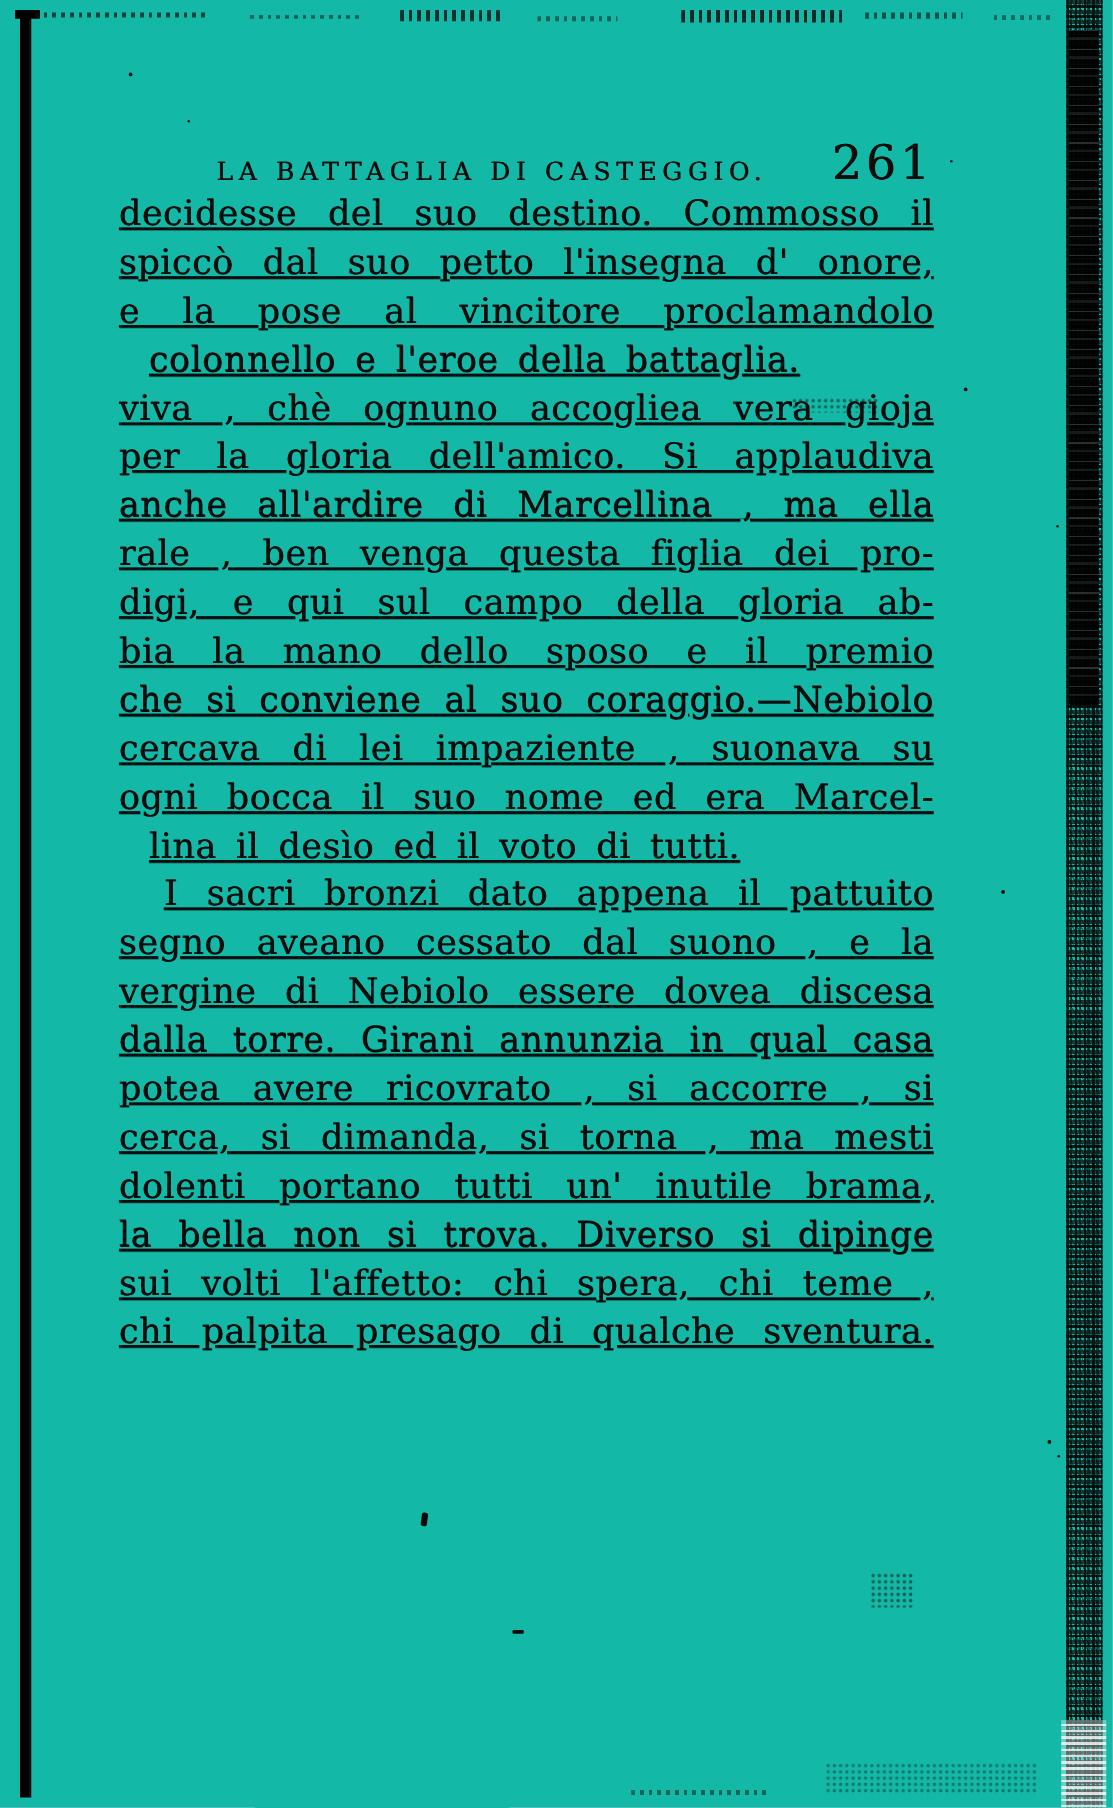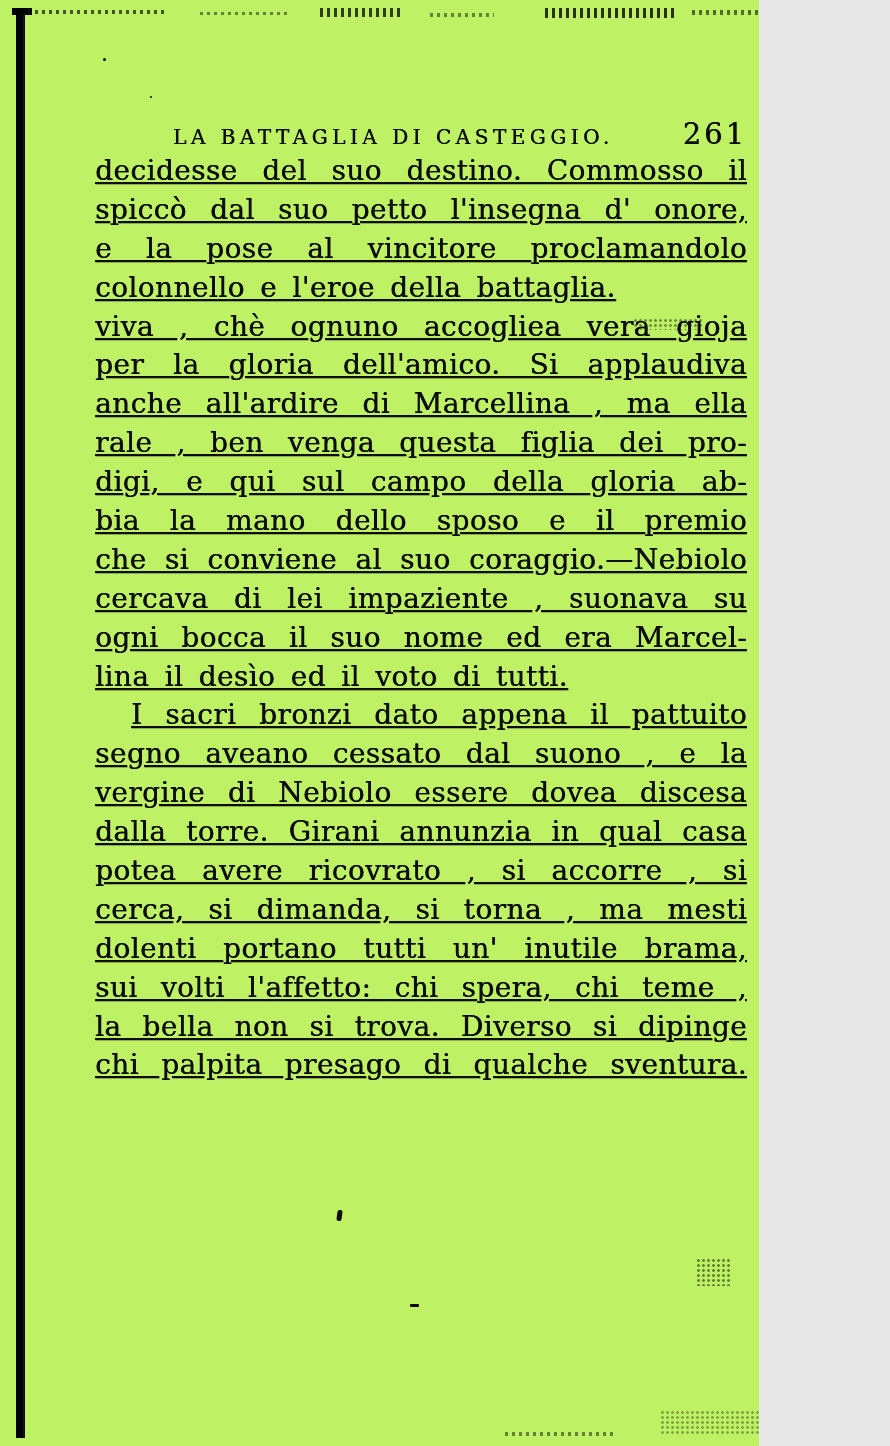--- a/index.html
+++ b/index.html
@@ -3,22 +3,22 @@
 <meta charset="utf-8">
 <style>
   html, body { margin: 0; padding: 0; }
   body {
     width: 890px; height: 1446px;
     background: #e8e8e8;
     font-family: "DejaVu Serif", "Liberation Serif", serif;
   }
   .page {
     position: relative;
-    width: 759px; height: 1446px;
-    background: #bef264;
+    width: 890px; height: 1446px;
+    background: #14b8a6;
     overflow: hidden;
   }
 
   
   .left-bar {
     position: absolute; left: 16px; top: 8px;
     width: 9px; height: 1430px;
     background: linear-gradient(90deg, #000 0 78%, #1c1c1c 78%, #000);
   }
   .left-bar-head {
@@ -68,30 +68,30 @@
   }
   .header-row {
     display: flex; justify-content: space-between; align-items: flex-end;
     height: 44px; padding-left: 78px; box-sizing: border-box;
     padding-bottom: 3px;
   }
   .header-title {
     font-size: 20px; letter-spacing: 4.5px; white-space: nowrap;
   }
   .page-number {
-    font-size: 29px; letter-spacing: 3px; line-height: 1;
+    font-size: 38px; letter-spacing: 3px; line-height: 1;
   }
   .line {
     font-size: 28px; line-height: 38.9px; height: 38.9px;
     letter-spacing: 0.4px; word-spacing: 3px;
     text-align: justify; text-align-last: justify;
     overflow: hidden; white-space: nowrap; text-decoration: underline;
   }
   .line.indent { padding-left: 36px; }
-  .line.end { text-align-last: left; word-spacing: 6px; }
+  .line.end { text-align-last: left; word-spacing: 6px; margin-left: 24px; }
 </style>
 </head>
 <body>
 
 <div class="page">
 
   <div class="left-bar"></div>
   <div class="left-bar-head"></div>
   <div class="right-strip"></div>
   <div class="right-strip-dark"></div>
@@ -139,18 +139,18 @@
     <div class="line">cercava di lei impaziente , suonava su</div>
     <div class="line">ogni bocca il suo nome ed era Marcel-</div>
     <div class="line end">lina il desìo ed il voto di tutti.</div>
     <div class="line indent">I sacri bronzi dato appena il pattuito</div>
     <div class="line">segno aveano cessato dal suono , e la</div>
     <div class="line">vergine di Nebiolo essere dovea discesa</div>
     <div class="line">dalla torre. Girani annunzia in qual casa</div>
     <div class="line">potea avere ricovrato , si accorre , si</div>
     <div class="line">cerca, si dimanda, si torna , ma mesti</div>
     <div class="line">dolenti portano tutti un' inutile brama,</div>
+    <div class="line">la bella non si trova. Diverso si dipinge</div>
     <div class="line">sui volti l'affetto: chi spera, chi teme ,</div>
-    <div class="line">la bella non si trova. Diverso si dipinge</div>
     <div class="line">chi palpita presago di qualche sventura.</div>
   </div>
 
 </div>
 
 </body></html>

